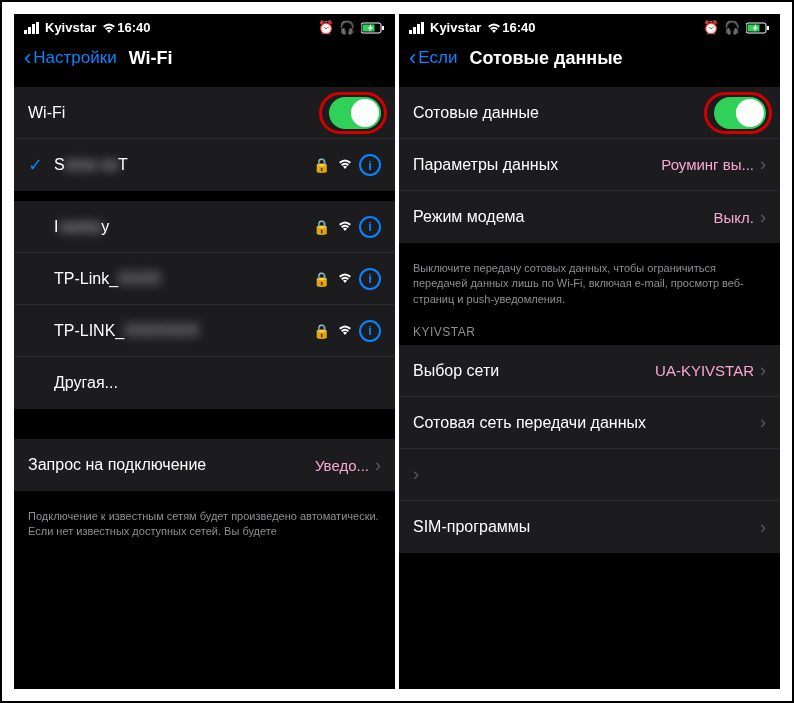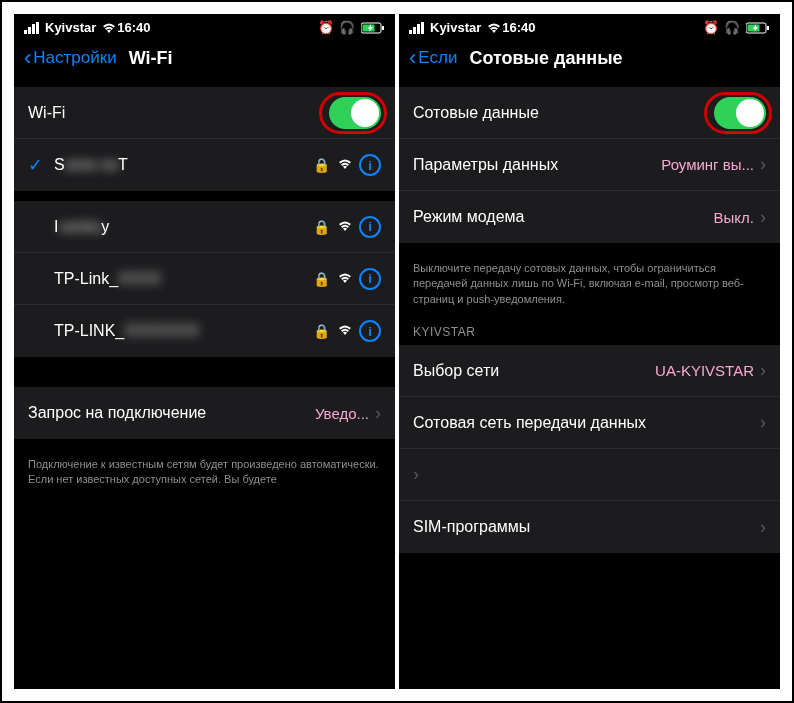--- a/index.html
+++ b/index.html
@@ -231,20 +231,23 @@
           <div class="cell">
             <div class="label" style="padding-left:26px;">
               <span><span>TP-LINK_</span><span class="blur">XXXXXXX</span></span>
             </div>
             <span class="lock-icon">🔒</span>
             <span class="wifi-icon-sm"><svg width="16" height="12" viewBox="0 0 16 12">
                   <path d="M8 11 L6 8.5 Q8 7 10 8.5 Z M4 6.5 Q8 3 12 6.5 L10.5 8 Q8 5.5 5.5 8 Z M2 4 Q8 -1 14 4 L12.5 5.5 Q8 1.5 3.5 5.5 Z" fill="#fff"></path>
                 </svg></span>
             <span class="info-icon">i</span>
           </div>
+          <div class="cell">
+            <div class="label" style="padding-left:26px;">Другая...</div>
+          </div>
         </div>
 
         <div style="height:20px;"></div>
 
         <div class="group">
           <div class="cell">
             <div class="label">Запрос на подключение</div>
             <div class="value">Уведо...</div>
             <div class="chev">›</div>
           </div>

